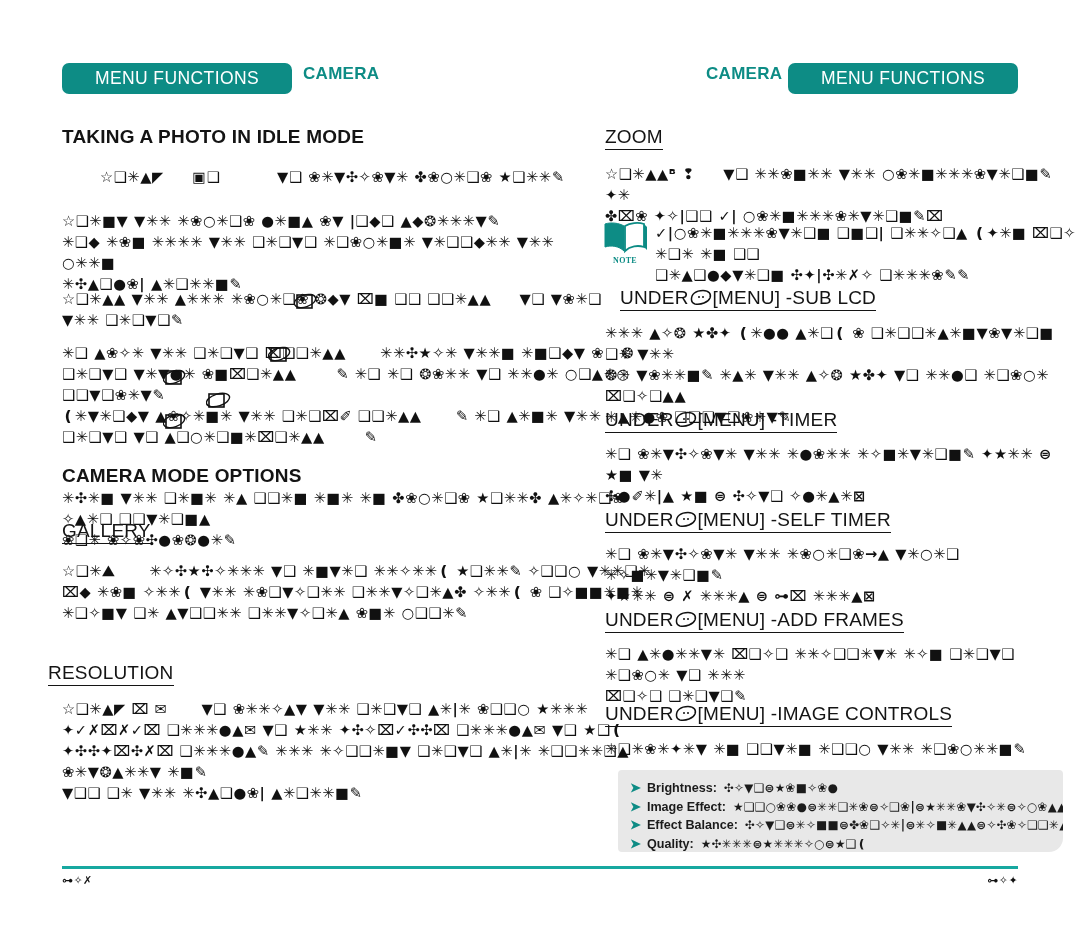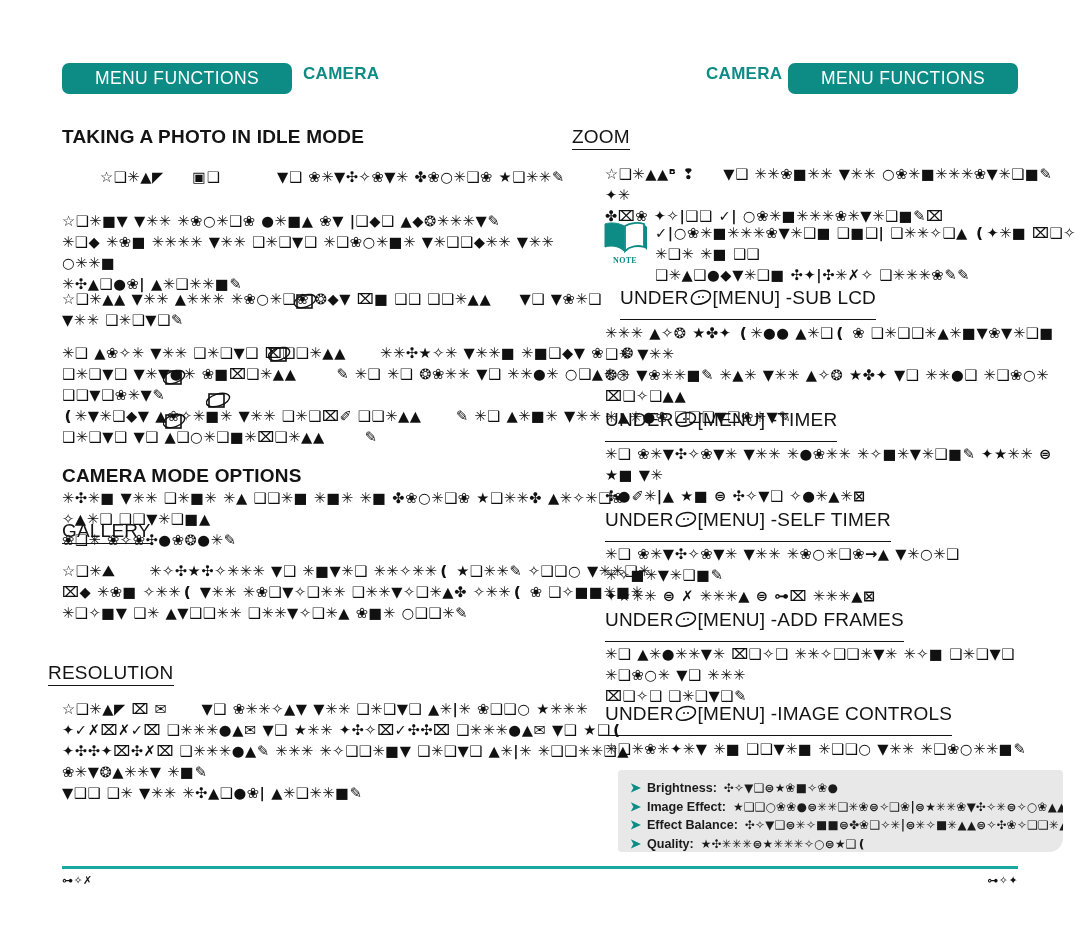--- a/index.html
+++ b/index.html
@@ -69,21 +69,21 @@
   }
 
   
   .h-menu {
     position: absolute;
     font-size: 19px;
     letter-spacing: 0.2px;
     white-space: nowrap;
     color: #141414;
     border-bottom: 1.6px solid #141414;
-    padding-bottom: 10px;
+    padding-bottom: 1px;
     display: flex;
     align-items: baseline;
   }
   .h-menu .keyicon {
     display: inline-block;
     position: relative;
     top: 2px;
   }
 
   
@@ -243,21 +243,21 @@
   <div class="h-underline" style="left:48px; top:662px;">RESOLUTION</div>
 
   <div class="sym" style="left:62px; top:698px; width:600px;">☆❑✳▲◤ ⌧ ✉      ▼❑ ❀✳✳✧▲▼ ▼✳✳ ❑✳❑▼❑ ▲✳|✳ ❀❑❑○ ★✳✳✳
 ✦✓✗⌧✗✓⌧ ❑✳✳✳●▲✉ ▼❑ ★✳✳ ✦✣✧⌧✓✣✣⌧ ❑✳✳✳●▲✉ ▼❑ ★❑❪
 ✦✣✣✦⌧✣✗⌧ ❑✳✳✳●▲✎ ✳✳✳ ✳✧❑❑✳■▼ ❑✳❑▼❑ ▲✳|✳ ✳❑❑✳✳❑▲ ❀✳▼❂▲✳✳▼ ✳■✎
 ▼❑❑ ❑✳ ▼✳✳ ✳✣▲❑●❀| ▲✳❑✳✳■✎</div>
 </div>
 
 <div class="col" id="col-right">
 
-  <div class="h-underline" style="left:572px; top:126px;">ZOOM</div>
+  <div class="h-underline" style="left:605px; top:126px;">ZOOM</div>
 
   <div class="sym" style="left:605px; top:163px; width:470px;">☆❑✳▲▲ᴮ ❢     ▼❑ ✳✳❀■✳✳ ▼✳✳ ○❀✳■✳✳✳❀▼✳❑■✎ ✦✳
 ✤⌧❀ ✦✧|❑❑ ✓| ○❀✳■✳✳✳❀✳▼✳❑■✎⌧</div>
 
   <div id="note-icon">
     <svg width="50" height="38" viewBox="0 0 50 38">
       <path d="M24 8 L24 33 C19 28 11 27 5 29 L5 6 C11 4 19 5 24 8 Z" fill="#0d8c85" stroke="#0d8c85" stroke-width="1"></path>
       <path d="M25 8 L25 33 C30 28 38 27 44 29 L44 6 C38 4 30 5 25 8 Z" fill="#ffffff" stroke="#0d8c85" stroke-width="1.8"></path>
       <path d="M44 6 L47 9 L47 32 L44 29 Z" fill="#0d8c85"></path>
     </svg>

